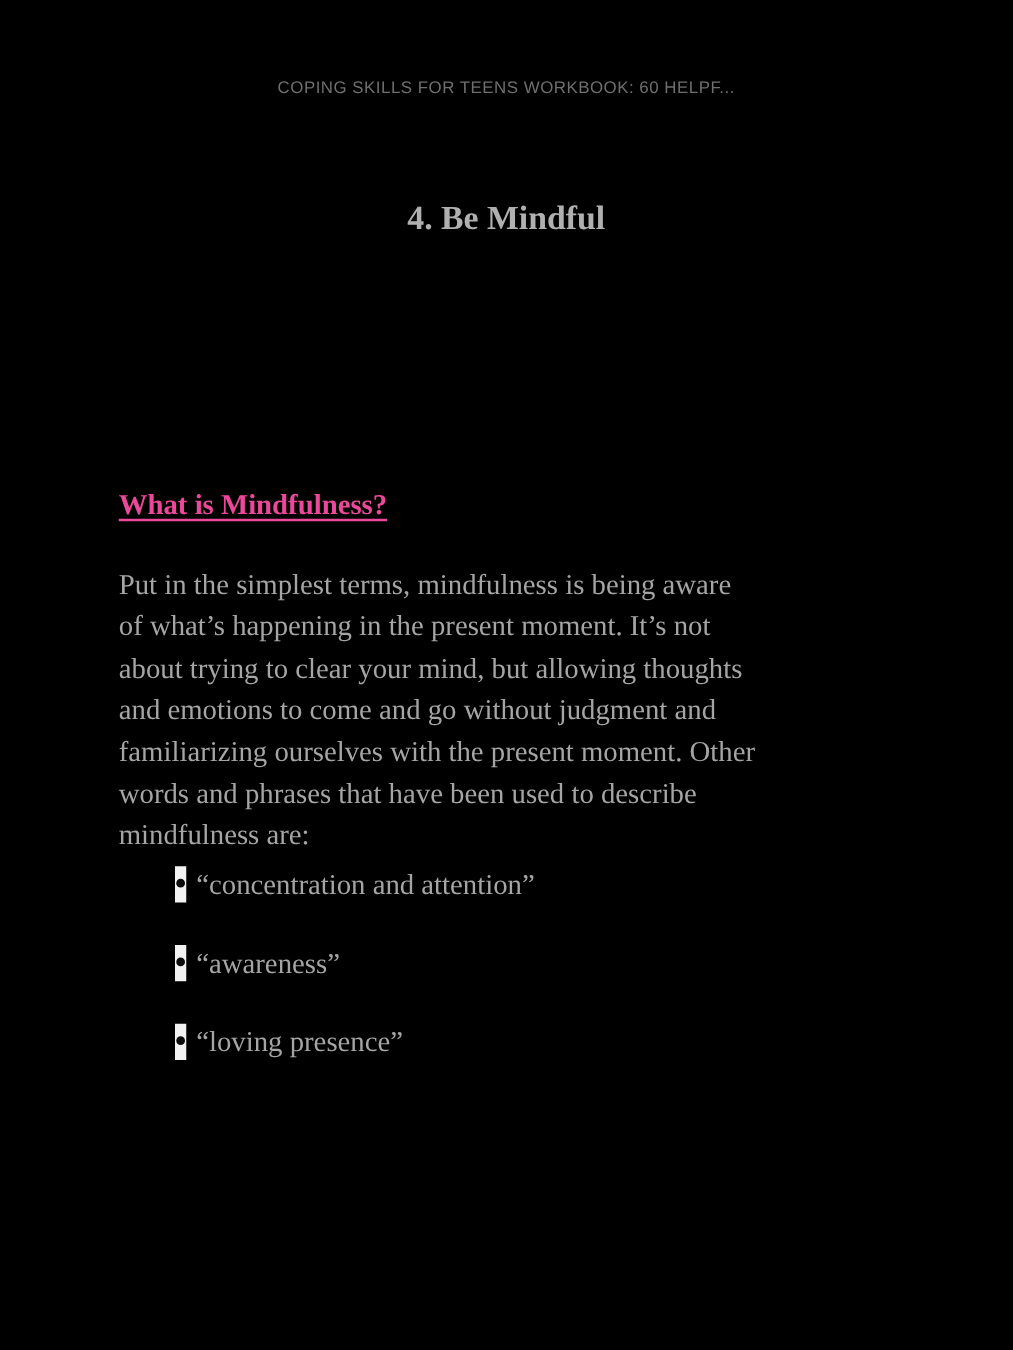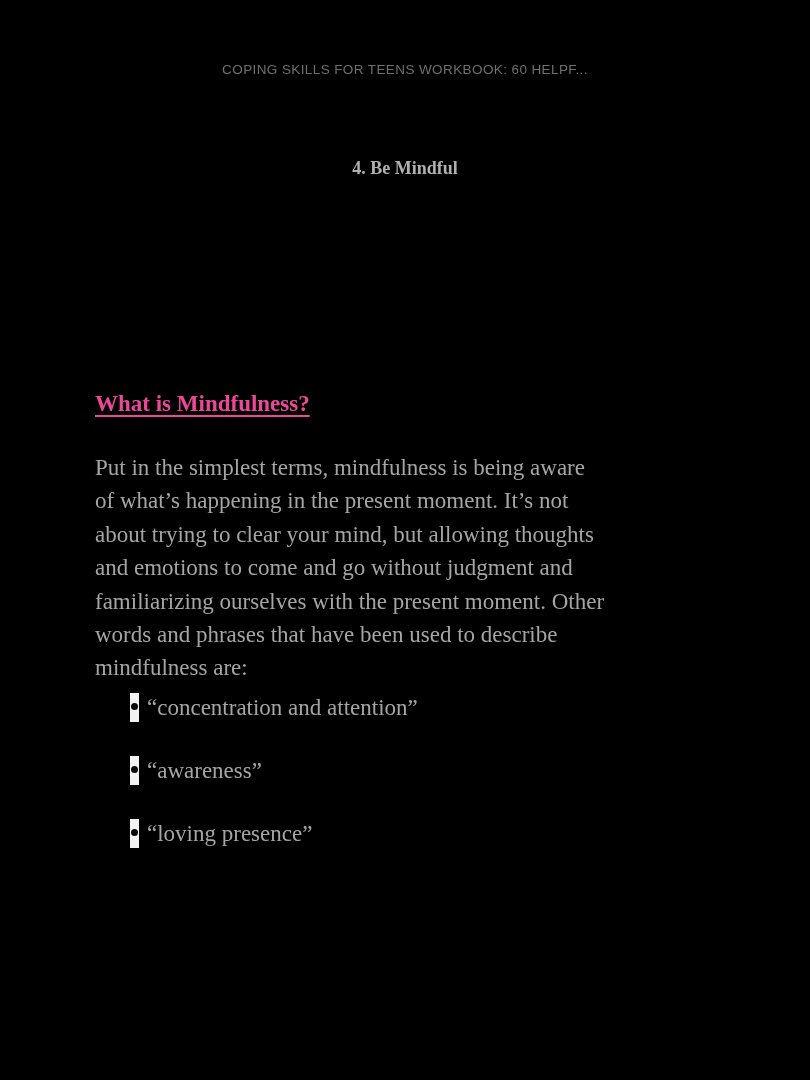--- a/index.html
+++ b/index.html
@@ -26,21 +26,21 @@
     line-height: 16px;
     letter-spacing: 0.4px;
     color: #6f6f6f;
   }
   .chapter-title {
     position: absolute;
     top: 141px;
     left: 0;
     right: 0;
     text-align: center;
-    font-size: 18px;
+    font-size: 27px;
     line-height: 30px;
     font-weight: bold;
     color: #b0b0b0;
   }
   .body-text {
     color: #a5a5a5;
     font-size: 23px;
     line-height: 33.4px;
     white-space: pre-line;
   }
@@ -64,21 +64,21 @@
   }
   .para-2 {
     position: absolute;
     top: 428px;
     left: 95px;
     width: 650px;
   }
   .bullet-list {
     position: absolute;
     top: 693px;
-    left: 130px;
+    left: 140px;
     margin: 0;
     padding: 0;
     list-style: none;
   }
   .bullet-item {
     display: flex;
     align-items: center;
     height: 29px;
     margin-bottom: 34px;
   }

